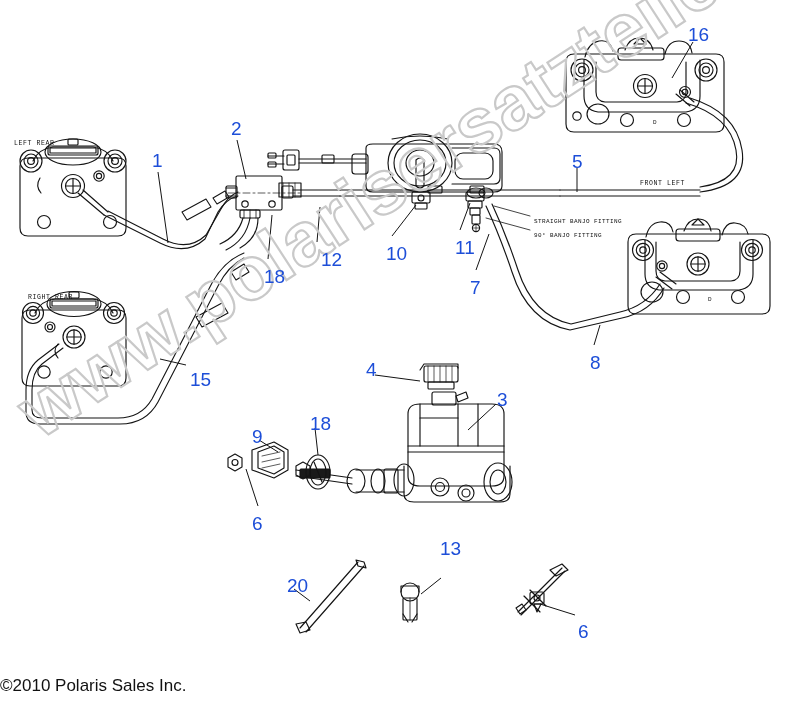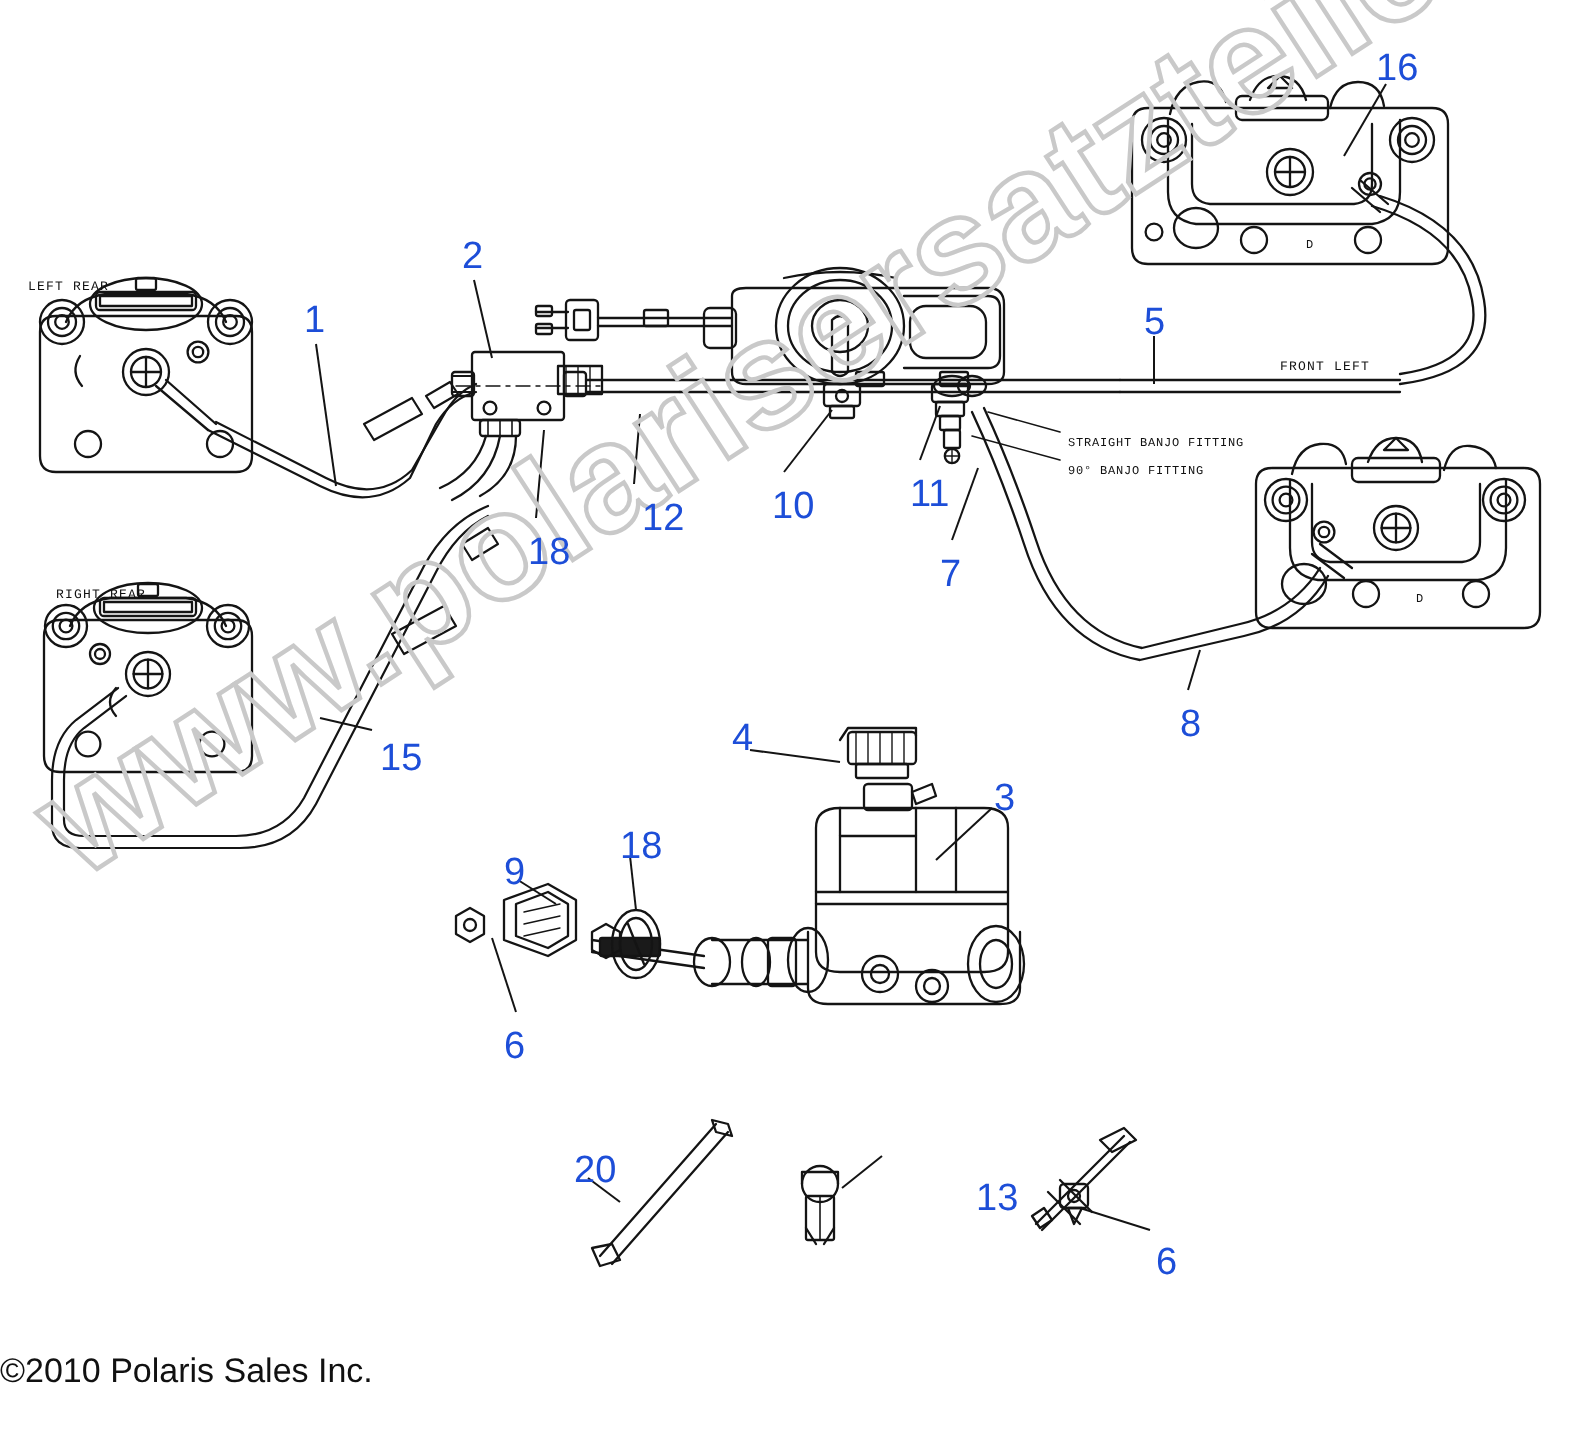--- a/index.html
+++ b/index.html
@@ -328,21 +328,21 @@
       <div class="callout" style="left: 497px; top: 389px;">3</div>
       <div class="callout" style="left: 366px; top: 359px;">4</div>
       <div class="callout" style="left: 572px; top: 151px;">5</div>
       <div class="callout" style="left: 252px; top: 513px;">6</div>
       <div class="callout" style="left: 470px; top: 277px;">7</div>
       <div class="callout" style="left: 590px; top: 352px;">8</div>
       <div class="callout" style="left: 252px; top: 426px;">9</div>
       <div class="callout" style="left: 386px; top: 243px;">10</div>
       <div class="callout" style="left: 455px; top: 237px;">11</div>
       <div class="callout" style="left: 321px; top: 249px;">12</div>
-      <div class="callout" style="left: 440px; top: 589px; margin-left: 48px;">13</div>
+      <div class="callout" style="left: 440px; top: 538px;">13</div>
       <div class="callout" style="left: 578px; top: 621px;">6</div>
       <div class="callout" style="left: 190px; top: 369px;">15</div>
       <div class="callout" style="left: 688px; top: 24px;">16</div>
       <div class="callout" style="left: 287px; top: 575px;">20</div>
       <div class="callout" style="left: 310px; top: 413px;">18</div>
       <div class="callout" style="left: 264px; top: 266px;">18</div>
     </div>
   <div id="tag-host">
       <div class="smalltag" style="left: 14px; top: 140px;">LEFT REAR</div>
       <div class="smalltag" style="left: 28px; top: 294px;">RIGHT REAR</div>

